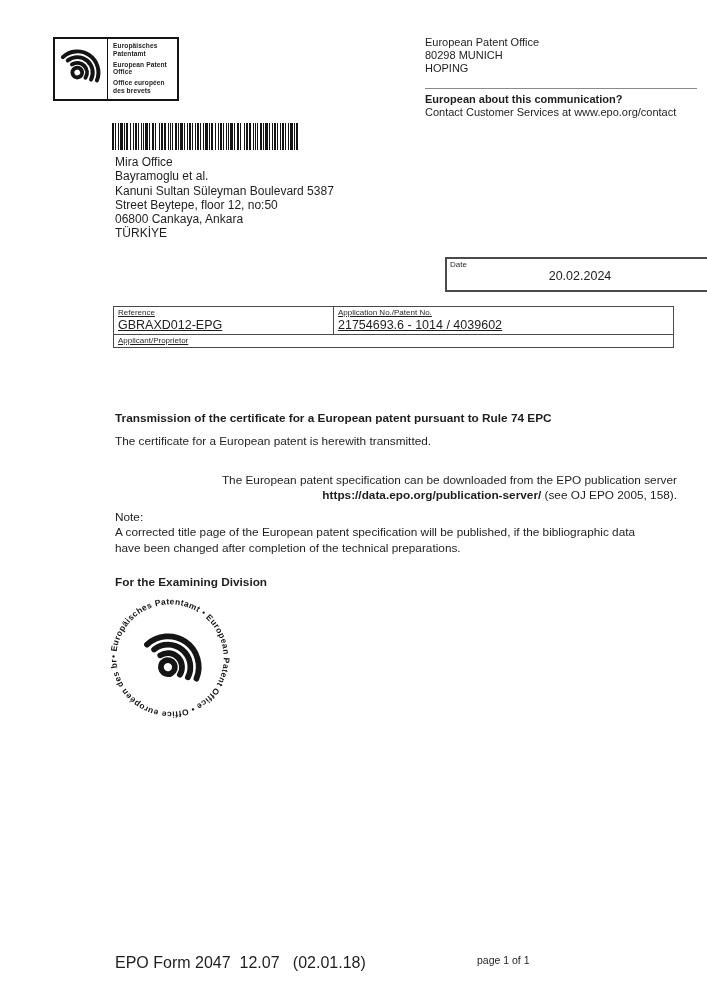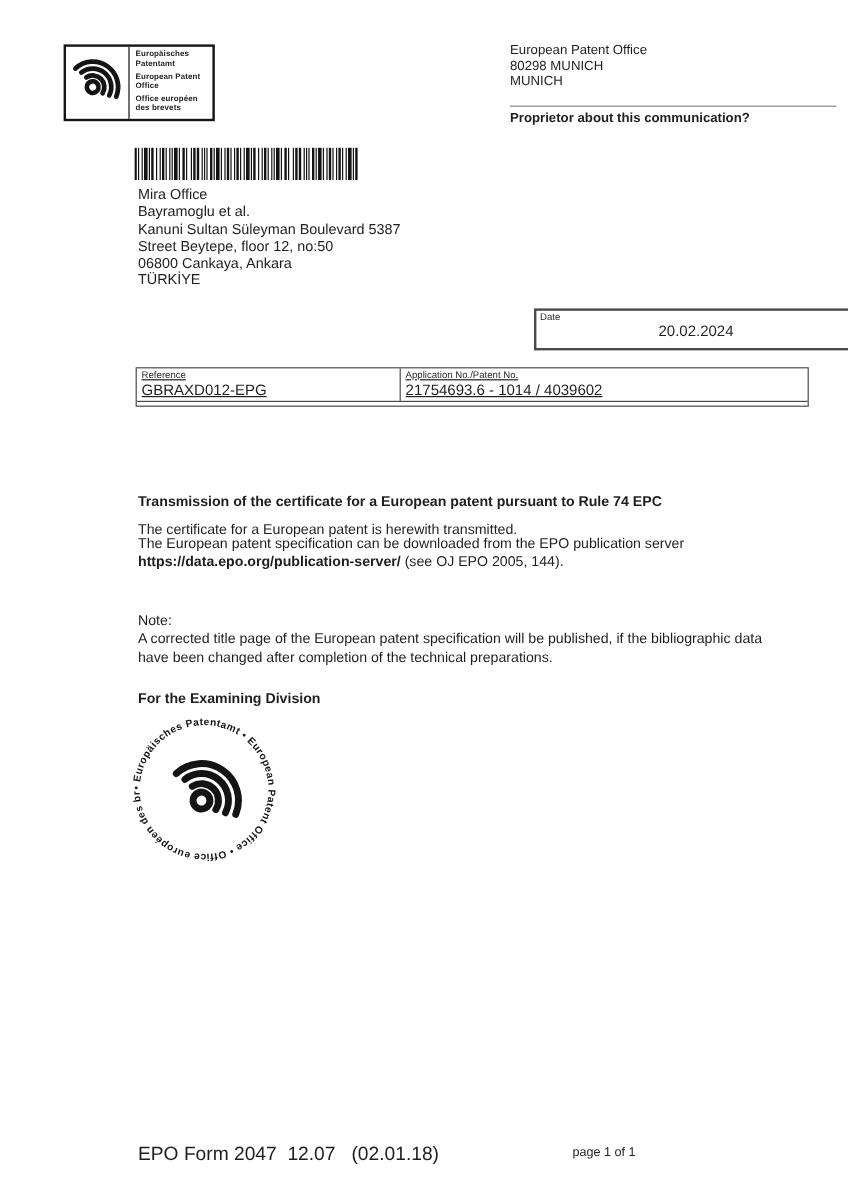--- a/index.html
+++ b/index.html
@@ -42,21 +42,21 @@
   .ref-cell.c1{width:220px;border-right:1px solid #4a4a4a;}
   .ref-cell.c2{flex:1;}
   .ref-cell.span{width:100%;}
   .cell-lbl{font-size:8px;line-height:9.5px;color:#2a2a2a;}
   .cell-val{font-size:12.5px;line-height:14px;}
 
   
   .body-txt{left:115px;width:562px;font-size:11.8px;line-height:15.3px;}
   .b-heading{top:411px;font-weight:bold;}
   .b-para1{top:434px;}
-  .b-para2{top:446px;}
+  .b-para2{top:473px;text-align:right;}
   .b-note{top:510px;width:548px;}
   .b-signoff{top:575px;font-weight:bold;}
   .bold{font-weight:bold;}
 
   
   .seal{left:106px;top:594px;width:128px;height:128px;}
 
   
   .footer-left{left:115px;top:954px;font-size:16px;white-space:pre;}
   .footer-right{left:477px;top:954px;font-size:10.5px;}
@@ -88,25 +88,26 @@
     <div class="label-cell">
       <div class="logo-label">Europäisches Patentamt</div>
       <div class="logo-label">European Patent Office</div>
       <div class="logo-label">Office européen des brevets</div>
     </div>
   </div>
 
   <div class="abs office-address">
     <div>European Patent Office</div>
     <div>80298 MUNICH</div>
-    <div>MUNICH</div>
+    <div>HOPING</div>
   </div>
 
   <div class="abs contact-block">
-    <div class="contact-q">Proprietor about this communication?</div>
+    <div class="contact-q">European about this communication?</div>
+    <div>Contact Customer Services at www.epo.org/contact</div>
   </div>
 
   <div class="abs barcode" id="barcode"><i style="width:2px;margin-right:1px"></i><i style="width:1px;margin-right:2px"></i><i style="width:1px;margin-right:1px"></i><i style="width:3px;margin-right:1px"></i><i style="width:1px;margin-right:1px"></i><i style="width:2px;margin-right:2px"></i><i style="width:1px;margin-right:2px"></i><i style="width:1px;margin-right:1px"></i><i style="width:2px;margin-right:1px"></i><i style="width:1px;margin-right:2px"></i><i style="width:1px;margin-right:1px"></i><i style="width:1px;margin-right:1px"></i><i style="width:3px;margin-right:1px"></i><i style="width:1px;margin-right:2px"></i><i style="width:2px;margin-right:1px"></i><i style="width:1px;margin-right:3px"></i><i style="width:1px;margin-right:1px"></i><i style="width:2px;margin-right:1px"></i><i style="width:2px;margin-right:2px"></i><i style="width:1px;margin-right:1px"></i><i style="width:1px;margin-right:1px"></i><i style="width:1px;margin-right:2px"></i><i style="width:2px;margin-right:1px"></i><i style="width:1px;margin-right:1px"></i><i style="width:3px;margin-right:1px"></i><i style="width:1px;margin-right:2px"></i><i style="width:1px;margin-right:1px"></i><i style="width:2px;margin-right:1px"></i><i style="width:1px;margin-right:2px"></i><i style="width:1px;margin-right:1px"></i><i style="width:2px;margin-right:1px"></i><i style="width:1px;margin-right:2px"></i><i style="width:1px;margin-right:1px"></i><i style="width:3px;margin-right:1px"></i><i style="width:1px;margin-right:1px"></i><i style="width:2px;margin-right:2px"></i><i style="width:1px;margin-right:2px"></i><i style="width:1px;margin-right:1px"></i><i style="width:2px;margin-right:1px"></i><i style="width:1px;margin-right:2px"></i><i style="width:1px;margin-right:1px"></i><i style="width:1px;margin-right:1px"></i><i style="width:3px;margin-right:1px"></i><i style="width:1px;margin-right:2px"></i><i style="width:2px;margin-right:1px"></i><i style="width:1px;margin-right:3px"></i><i style="width:1px;margin-right:1px"></i><i style="width:2px;margin-right:1px"></i><i style="width:2px;margin-right:2px"></i><i style="width:1px;margin-right:1px"></i><i style="width:1px;margin-right:1px"></i><i style="width:1px;margin-right:2px"></i><i style="width:2px;margin-right:1px"></i><i style="width:1px;margin-right:1px"></i><i style="width:3px;margin-right:1px"></i><i style="width:1px;margin-right:2px"></i><i style="width:1px;margin-right:1px"></i><i style="width:2px;margin-right:1px"></i><i style="width:1px;margin-right:2px"></i><i style="width:1px;margin-right:1px"></i><i style="width:2px;margin-right:1px"></i><i style="width:1px;margin-right:2px"></i><i style="width:1px;margin-right:1px"></i><i style="width:3px;margin-right:1px"></i><i style="width:1px;margin-right:1px"></i><i style="width:2px;margin-right:2px"></i></div>
 
   <div class="abs recipient">
     <div>Mira Office</div>
     <div>Bayramoglu et al.</div>
     <div>Kanuni Sultan Süleyman Boulevard 5387</div>
     <div>Street Beytepe, floor 12, no:50</div>
     <div>06800 Cankaya, Ankara</div>
@@ -124,29 +125,30 @@
         <div class="cell-lbl">Reference</div>
         <div class="cell-val">GBRAXD012-EPG</div>
       </div>
       <div class="ref-cell c2">
         <div class="cell-lbl">Application No./Patent No.</div>
         <div class="cell-val">21754693.6 - 1014 / 4039602</div>
       </div>
     </div>
     <div class="ref-row">
       <div class="ref-cell span">
+        <div class="cell-lbl">Applicant/Proprietor</div>
       </div>
     </div>
   </div>
 
   <div class="abs body-txt b-heading">Transmission of the certificate for a European patent pursuant to Rule 74 EPC</div>
   <div class="abs body-txt b-para1">The certificate for a European patent is herewith transmitted.</div>
   <div class="abs body-txt b-para2">
     <span>The European patent specification can be downloaded from the EPO publication server</span><br>
-    <span class="bold">https://data.epo.org/publication-server/</span><span> (see OJ EPO 2005, 144).</span>
+    <span class="bold">https://data.epo.org/publication-server/</span><span> (see OJ EPO 2005, 158).</span>
   </div>
   <div class="abs body-txt b-note">
     <div>Note:</div>
     <div>A corrected title page of the European patent specification will be published, if the bibliographic data have been changed after completion of the technical preparations.</div>
   </div>
   <div class="abs body-txt b-signoff">For the Examining Division</div>
 
   <svg class="abs seal" viewBox="0 0 124 124">
     <defs>
       <path id="seal-circle" d="M 10,62 a 52,52 0 1,1 104,0 a 52,52 0 1,1 -104,0"></path>

